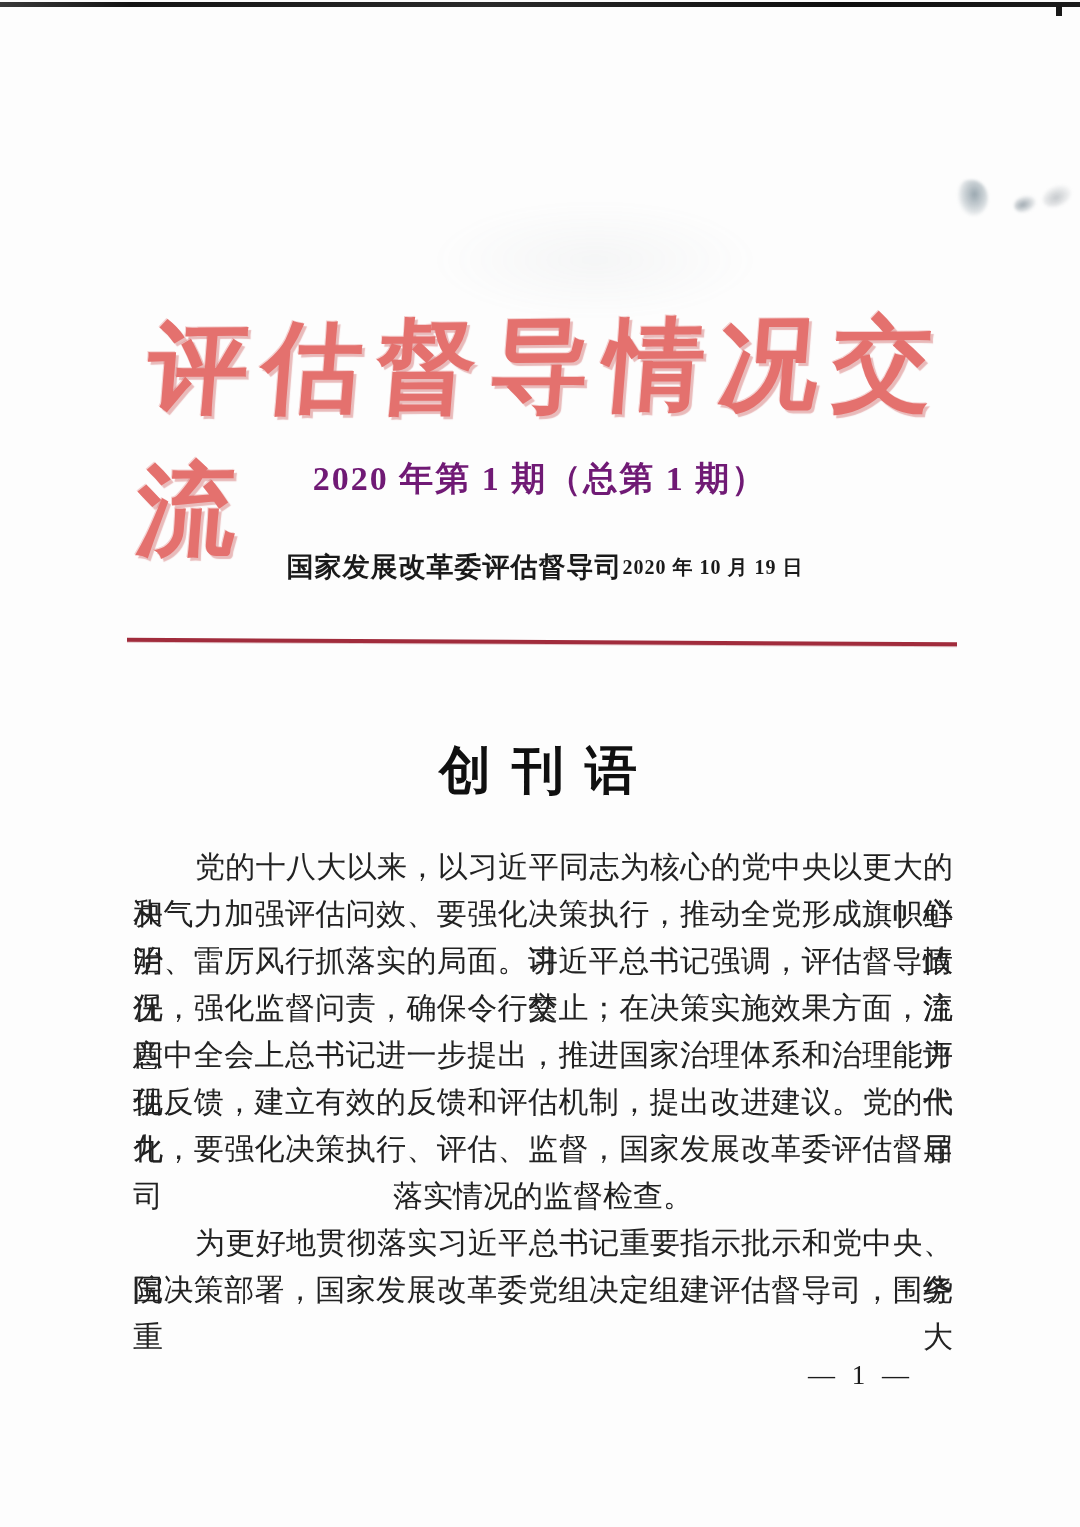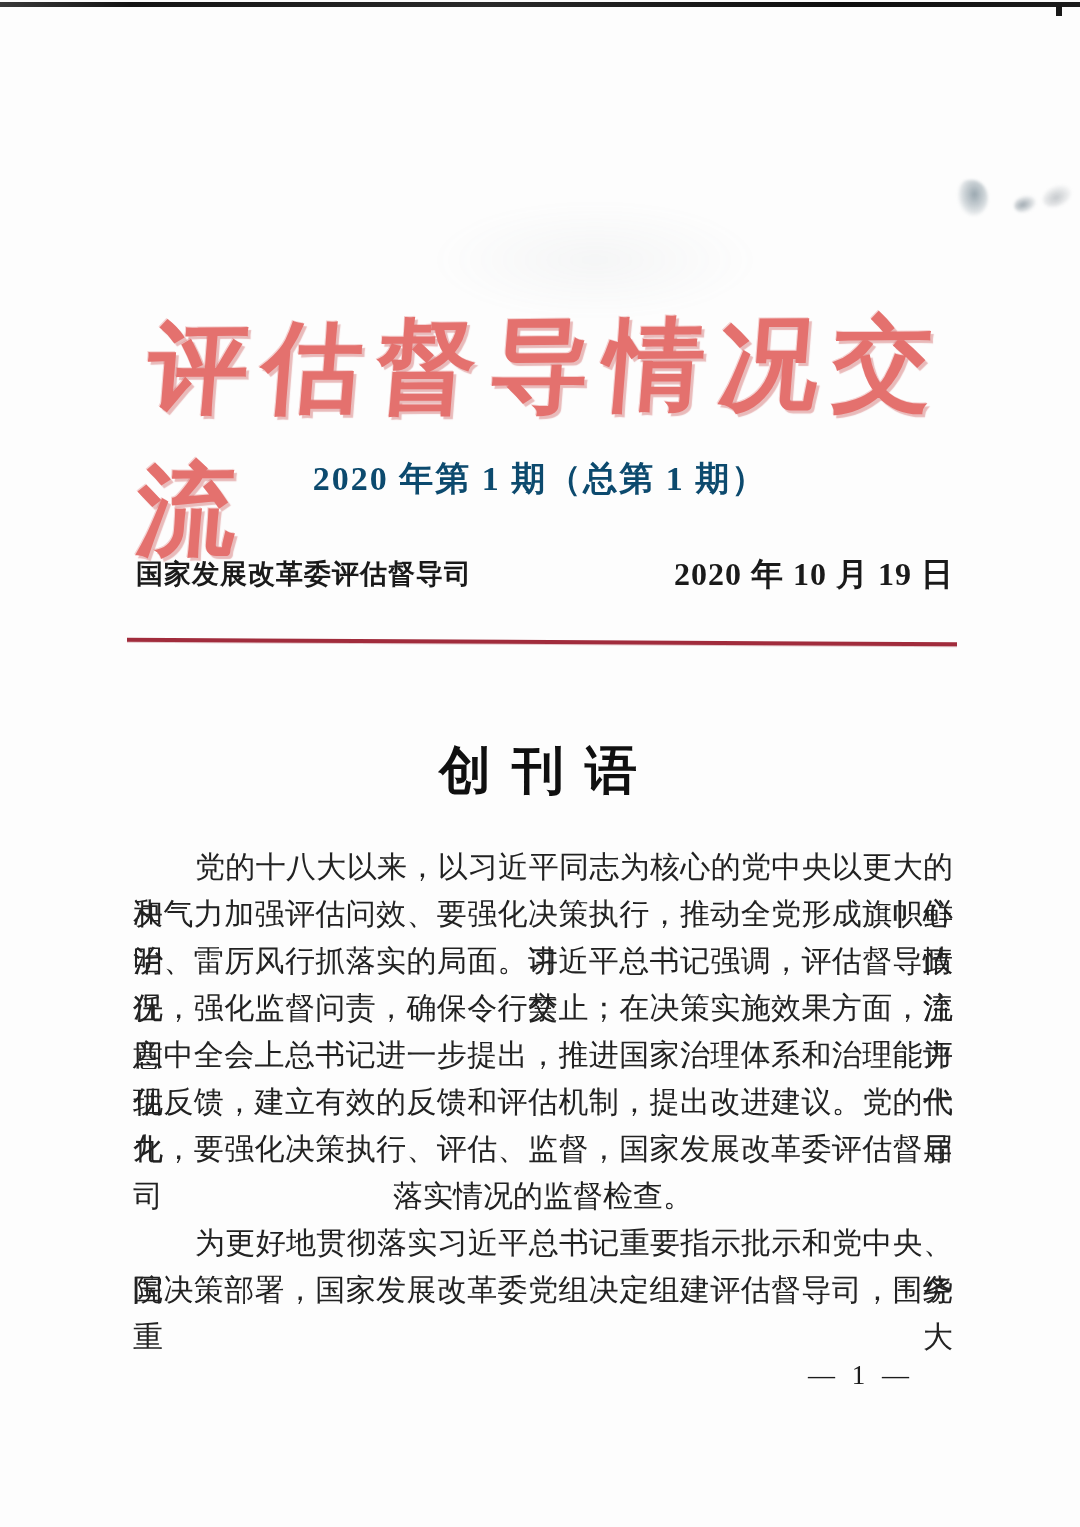--- a/index.html
+++ b/index.html
@@ -53,29 +53,29 @@
     text-shadow: 3px 3px 1px rgba(202,84,84,0.40), -1px -1px 0 rgba(230,130,130,0.35);
     transform: skewX(-5deg) rotate(-0.4deg);
     text-align: justify; text-align-last: justify;
     white-space: normal;
   }
 
   .issue-line {
     position: absolute; left: 0; right: 0; top: 456px;
     text-align: center;
     font-size: 34px; font-weight: bold; letter-spacing: 2px;
-    color: #0c4a6e;
+    color: #701a75;
   }
 
   .publisher-block {
     position: absolute; left: 136px; right: 126px; top: 546px;
-    display: flex; justify-content: space-between; align-items: flex-end; margin-top: 7px;
+    display: flex; justify-content: center; align-items: flex-end;
   }
   .publisher-lines { font-size: 27px; font-weight: bold; line-height: 42px; color: #1a1a1a; letter-spacing: 1px; }
-  .publisher-date { font-size: 32px; font-weight: bold; line-height: 42px; color: #1a1a1a; letter-spacing: 1px; }
+  .publisher-date { font-size: 20px; font-weight: bold; line-height: 42px; color: #1a1a1a; letter-spacing: 1px; }
 
   .rule-red {
     position: absolute; left: 127px; top: 640px; width: 830px; height: 4px;
     background: #a12c3c;
     transform: rotate(0.3deg);
     box-shadow: 0 1px 0 rgba(161,44,60,0.25);
   }
 
   .section-title {
     position: absolute; left: 0; right: 0; top: 736px;

